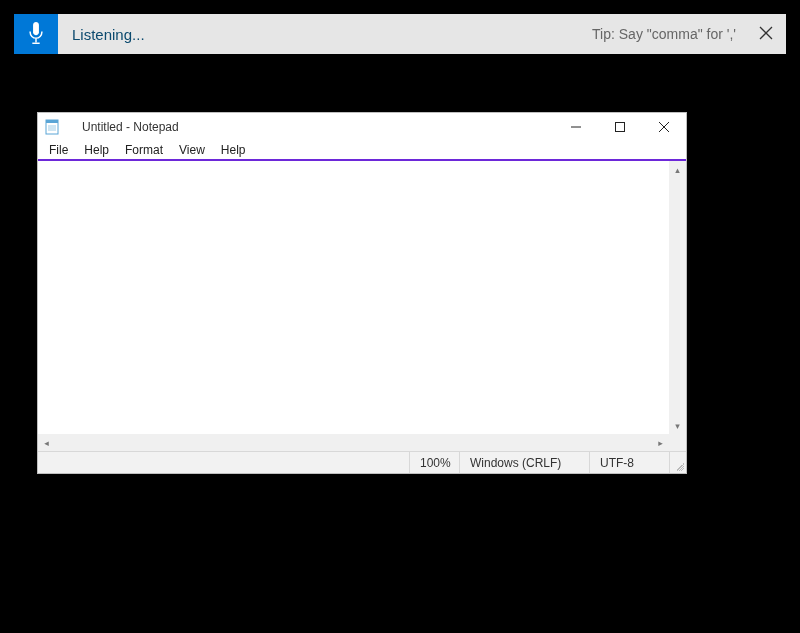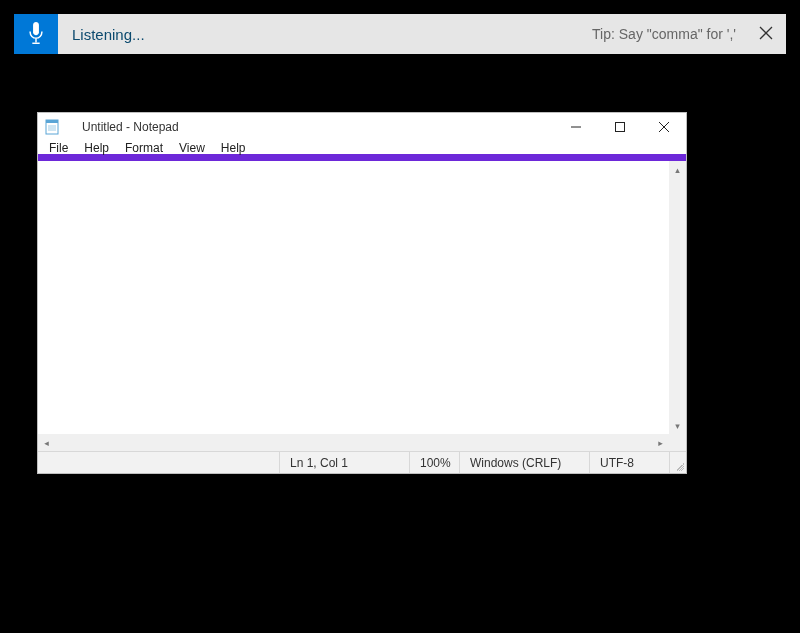--- a/index.html
+++ b/index.html
@@ -76,21 +76,21 @@
       cursor: pointer;
     }
     .winctl svg { width: 10px; height: 10px; }
 
     .menubar {
       height: 20px;
       display: flex; align-items: center;
       padding: 0 4px;
       gap: 2px;
       font-size: 12px;
-      border-bottom: 7px solid #6d28d9;
+      border-bottom: 2px solid #6d28d9;
     }
     .menu-item { padding: 1px 7px; cursor: default; color: #222; }
 
     .editor-area {
       flex: 1;
       position: relative;
       display: flex;
     }
     .editor {
       flex: 1;
@@ -239,19 +239,18 @@
       </div>
     <div class="track"></div>
     <div class="arrow">
         <span>▸</span>
       </div>
     <div class="corner"></div>
   </div>
 
   <div class="statusbar">
     <div class="cell flexcell"></div>
-    <div class="cell" style="width:130px">Ln 1, Col 1</div>
     <div class="cell" style="width:50px">100%</div>
     <div class="cell" style="width:130px">Windows (CRLF)</div>
     <div class="cell" style="width:80px">UTF-8</div>
     <div class="grip"></div>
   </div>
 </div>
 
 </body></html>

